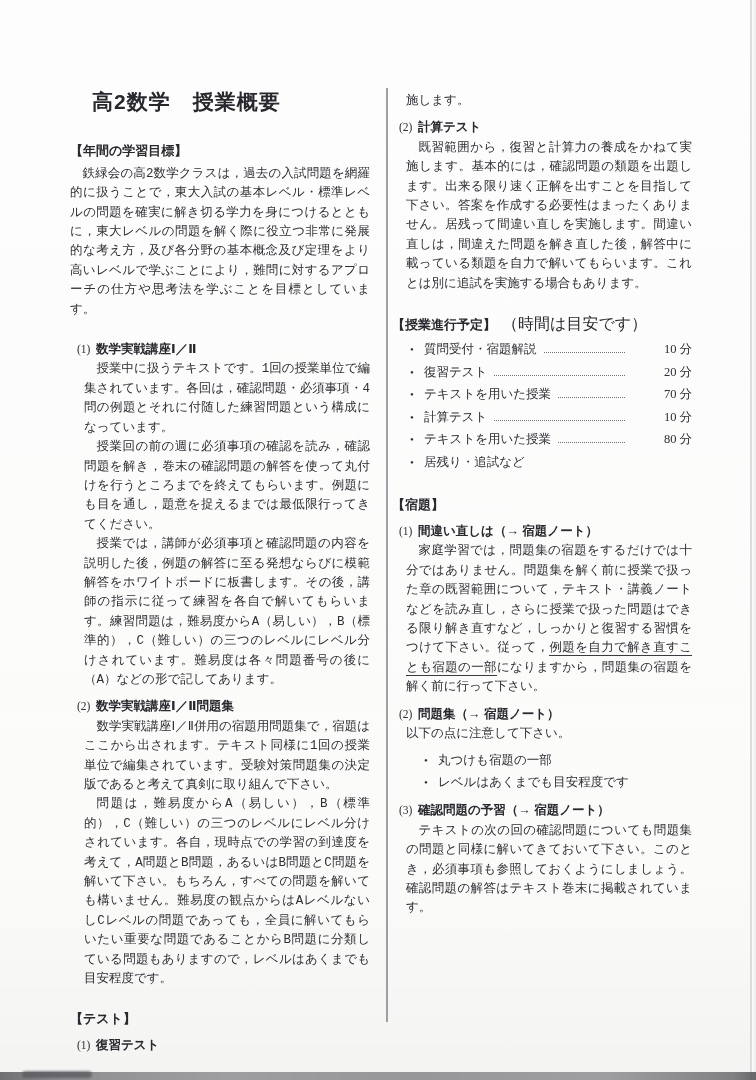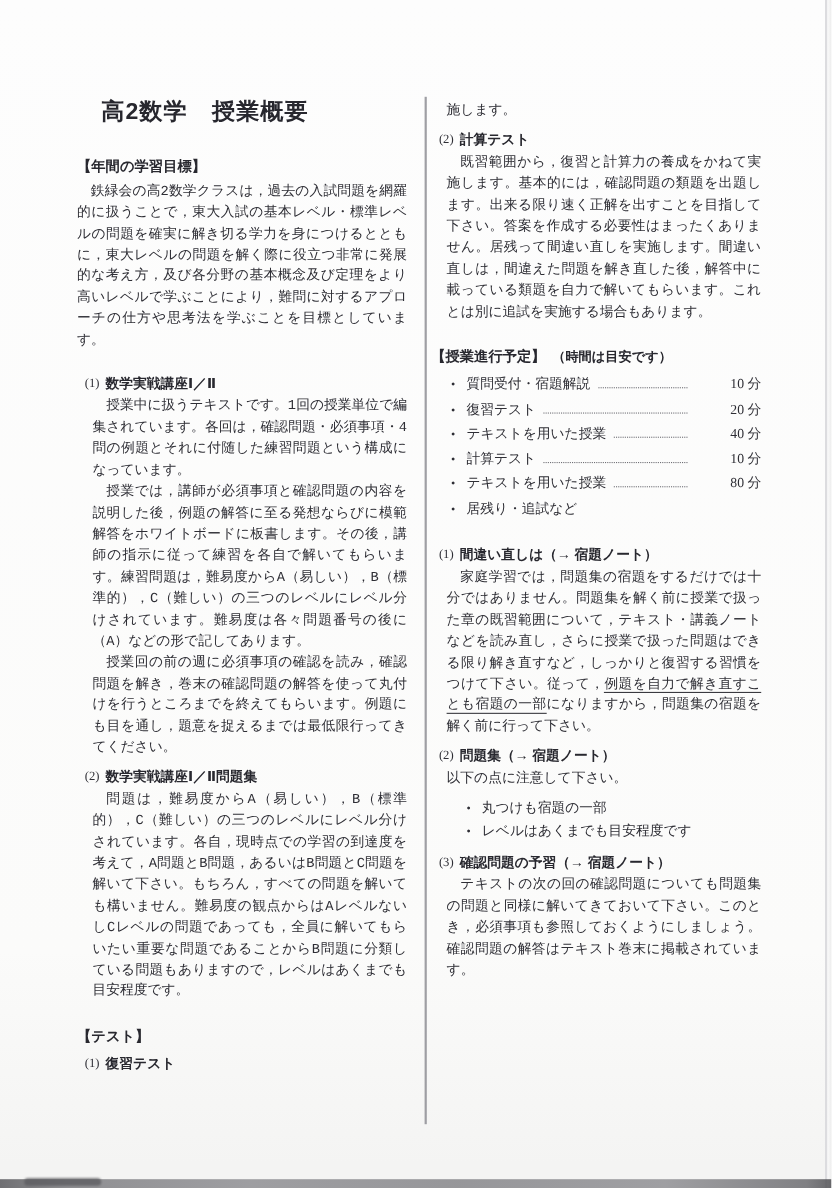--- a/index.html
+++ b/index.html
@@ -24,21 +24,21 @@
     font-size:21px;font-weight:bold;letter-spacing:1px;
     margin:0 0 30px 22px;color:#27272e;
   }
   
   .sec{margin-top:20px;}
   .sec-head{
     font-family:"Liberation Sans","DejaVu Sans",sans-serif;
     font-size:13px;font-weight:bold;margin:0 0 4px 0;color:#28282f;
     display:flex;align-items:baseline;gap:6px;
   }
-  .sec-head .note{font-size:12px;font-weight:bold;}
+  .sec-head .note{font-size:16px;font-weight:normal;}
   
   .item{margin-top:7px;}
   .item-head{display:flex;padding-left:7px;margin-bottom:1px;}
   .item-num{width:19px;flex:none;font-size:11.5px;}
   .item-label{
     font-family:"Liberation Sans","DejaVu Sans",sans-serif;
     font-size:12.5px;font-weight:bold;color:#28282f;
   }
   .item-body{margin-left:14px;}
   .para{margin:0;text-indent:1em;font-family:Liberation Mono, monospace;}
@@ -80,31 +80,32 @@
 
     <div class="sec">
 
       <div class="item">
         <div class="item-head">
           <span class="item-num">(1)</span>
           <span class="item-label">数学実戦講座Ⅰ／Ⅱ</span>
         </div>
         <div class="item-body">
           <p class="para">授業中に扱うテキストです。1回の授業単位で編集されています。各回は，確認問題・必須事項・4問の例題とそれに付随した練習問題という構成になっています。</p>
+          <p class="para">授業回の前の週に必須事項の確認を読み，確認問題を解き，巻末の確認問題の解答を使って丸付けを行うところまでを終えてもらいます。例題にも目を通し，題意を捉えるまでは最低限行ってきてください。</p>
           <p class="para">授業では，講師が必須事項と確認問題の内容を説明した後，例題の解答に至る発想ならびに模範解答をホワイトボードに板書します。その後，講師の指示に従って練習を各自で解いてもらいます。練習問題は，難易度からA（易しい），B（標準的），C（難しい）の三つのレベルにレベル分けされています。難易度は各々問題番号の後に（A）などの形で記してあります。</p>
-          <p class="para">授業回の前の週に必須事項の確認を読み，確認問題を解き，巻末の確認問題の解答を使って丸付けを行うところまでを終えてもらいます。例題にも目を通し，題意を捉えるまでは最低限行ってきてください。</p>
         </div>
       </div>
 
       <div class="item">
         <div class="item-head">
           <span class="item-num">(2)</span>
           <span class="item-label">数学実戦講座Ⅰ／Ⅱ問題集</span>
         </div>
         <div class="item-body">
+          <p class="para">数学実戦講座Ⅰ／Ⅱ併用の宿題用問題集で，宿題はここから出されます。テキスト同様に1回の授業単位で編集されています。受験対策問題集の決定版であると考えて真剣に取り組んで下さい。</p>
           <p class="para">問題は，難易度からA（易しい），B（標準的），C（難しい）の三つのレベルにレベル分けされています。各自，現時点での学習の到達度を考えて，A問題とB問題，あるいはB問題とC問題を解いて下さい。もちろん，すべての問題を解いても構いません。難易度の観点からはAレベルないしCレベルの問題であっても，全員に解いてもらいたい重要な問題であることからB問題に分類している問題もありますので，レベルはあくまでも目安程度です。</p>
         </div>
       </div>
     </div>
 
     <div class="sec">
       <div class="sec-head">【テスト】</div>
       <div class="item">
         <div class="item-head">
           <span class="item-num">(1)</span>
@@ -145,21 +146,21 @@
         <div class="sched-row">
           <span class="bullet">•</span>
           <span class="sched-label">復習テスト</span>
           <span class="leader"></span>
           <span class="sched-time">20 分</span>
         </div>
         <div class="sched-row">
           <span class="bullet">•</span>
           <span class="sched-label">テキストを用いた授業</span>
           <span class="leader"></span>
-          <span class="sched-time">40 分</span>
+          <span class="sched-time">70 分</span>
         </div>
         <div class="sched-row">
           <span class="bullet">•</span>
           <span class="sched-label">計算テスト</span>
           <span class="leader"></span>
           <span class="sched-time">10 分</span>
         </div>
         <div class="sched-row">
           <span class="bullet">•</span>
           <span class="sched-label">テキストを用いた授業</span>
@@ -167,20 +168,21 @@
           <span class="sched-time">80 分</span>
         </div>
         <div class="sched-row">
           <span class="bullet">•</span>
           <span class="sched-label">居残り・追試など</span>
         </div>
       </div>
     </div>
 
     <div class="sec">
+      <div class="sec-head">【宿題】</div>
 
       <div class="item">
         <div class="item-head">
           <span class="item-num">(1)</span>
           <span class="item-label">間違い直しは（→ 宿題ノート）</span>
         </div>
         <div class="item-body">
           <p class="para"><span>家庭学習では，問題集の宿題をするだけでは十分ではありません。問題集を解く前に授業で扱った章の既習範囲について，テキスト・講義ノートなどを読み直し，さらに授業で扱った問題はできる限り解き直すなど，しっかりと復習する習慣をつけて下さい。従って，</span><span class="underline">例題を自力で解き直すことも宿題の一部</span><span>になりますから，問題集の宿題を解く前に行って下さい。</span></p>
         </div>
       </div>

